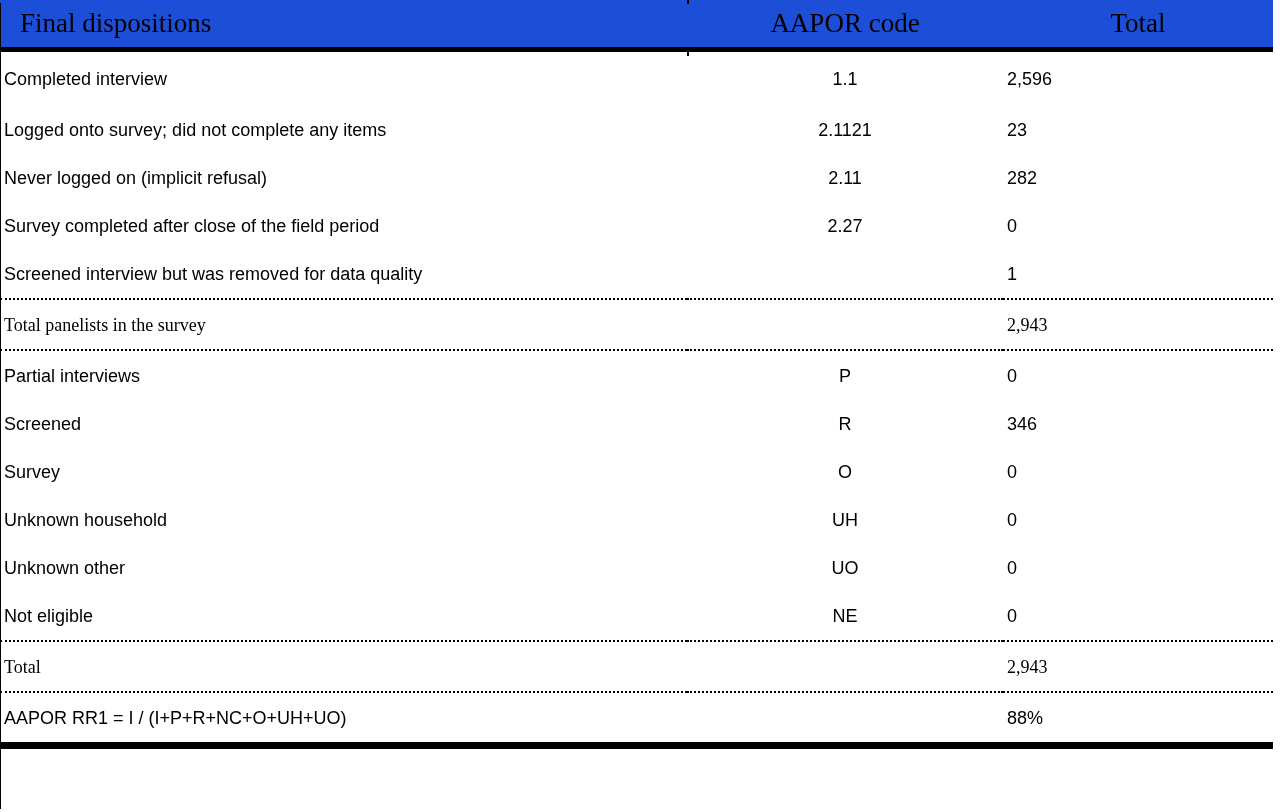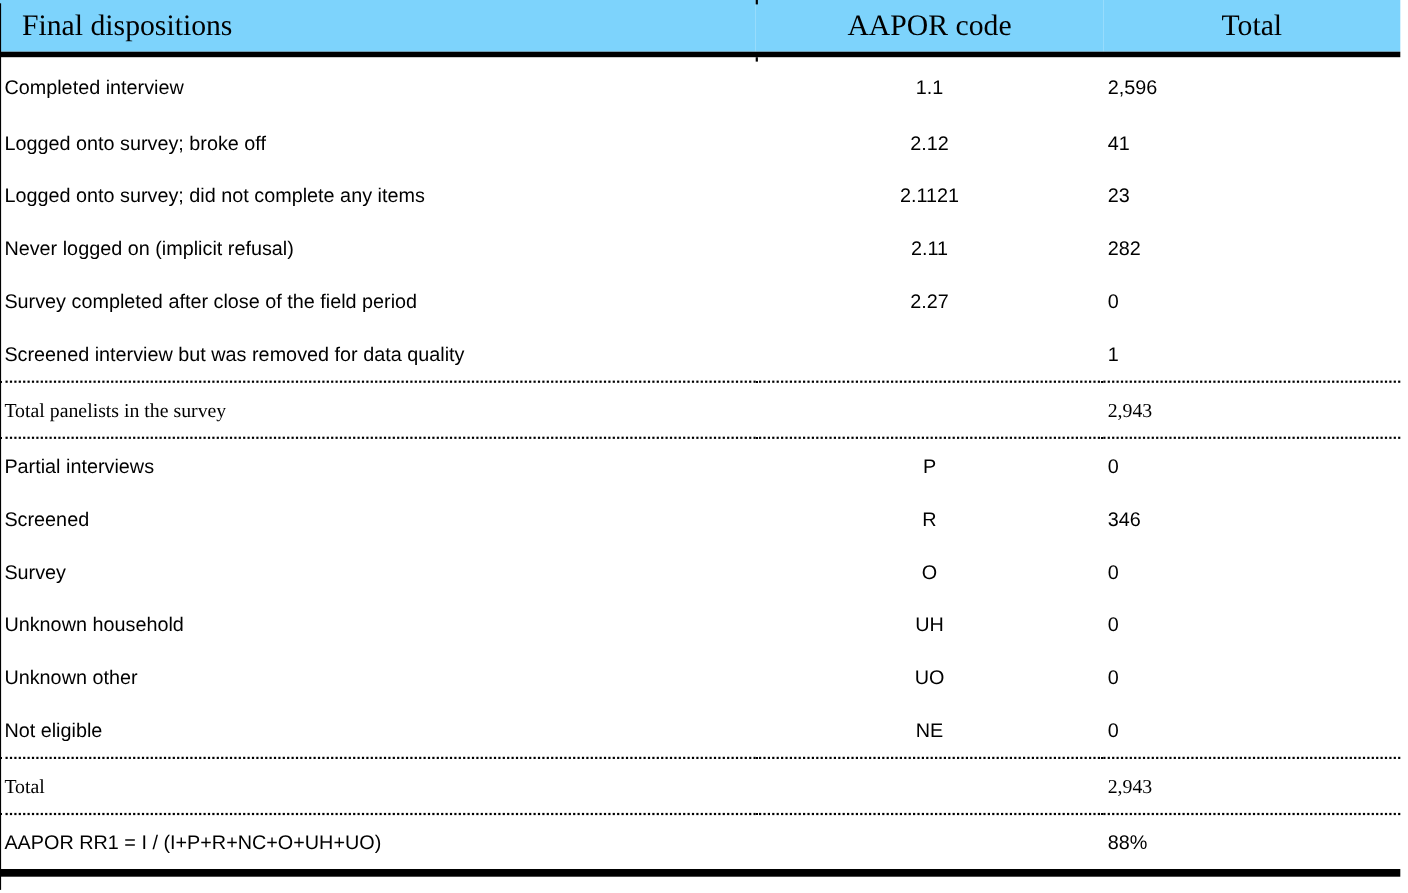--- a/index.html
+++ b/index.html
@@ -38,21 +38,21 @@
     table-layout: fixed;
     margin: 0;
   }
 
   col.c-label { width: 687px; }
   col.c-code  { width: 316px; }
   col.c-total { width: 270px; }
 
   
   thead tr.header-row {
-    background: #7dd3fc;
+    background: #1d4ed8;
   }
   thead th {
     font-family: "Liberation Serif", serif;
     font-weight: normal;
     font-size: 27px;
     padding: 0;
     height: 47px;
     line-height: 47px;
     vertical-align: middle;
     border: 0;
@@ -147,25 +147,20 @@
     </thead>
 
     <tbody>
 
       <tr class="data-row first-row">
         <td class="v-label">Completed interview</td>
         <td class="v-code">1.1</td>
         <td class="v-total">2,596</td>
       </tr>
       <tr class="data-row">
-        <td class="v-label">Logged onto survey; broke off</td>
-        <td class="v-code">2.12</td>
-        <td class="v-total">41</td>
-      </tr>
-      <tr class="data-row">
         <td class="v-label">Logged onto survey; did not complete any items</td>
         <td class="v-code">2.1121</td>
         <td class="v-total">23</td>
       </tr>
       <tr class="data-row">
         <td class="v-label">Never logged on (implicit refusal)</td>
         <td class="v-code">2.11</td>
         <td class="v-total">282</td>
       </tr>
       <tr class="data-row">

